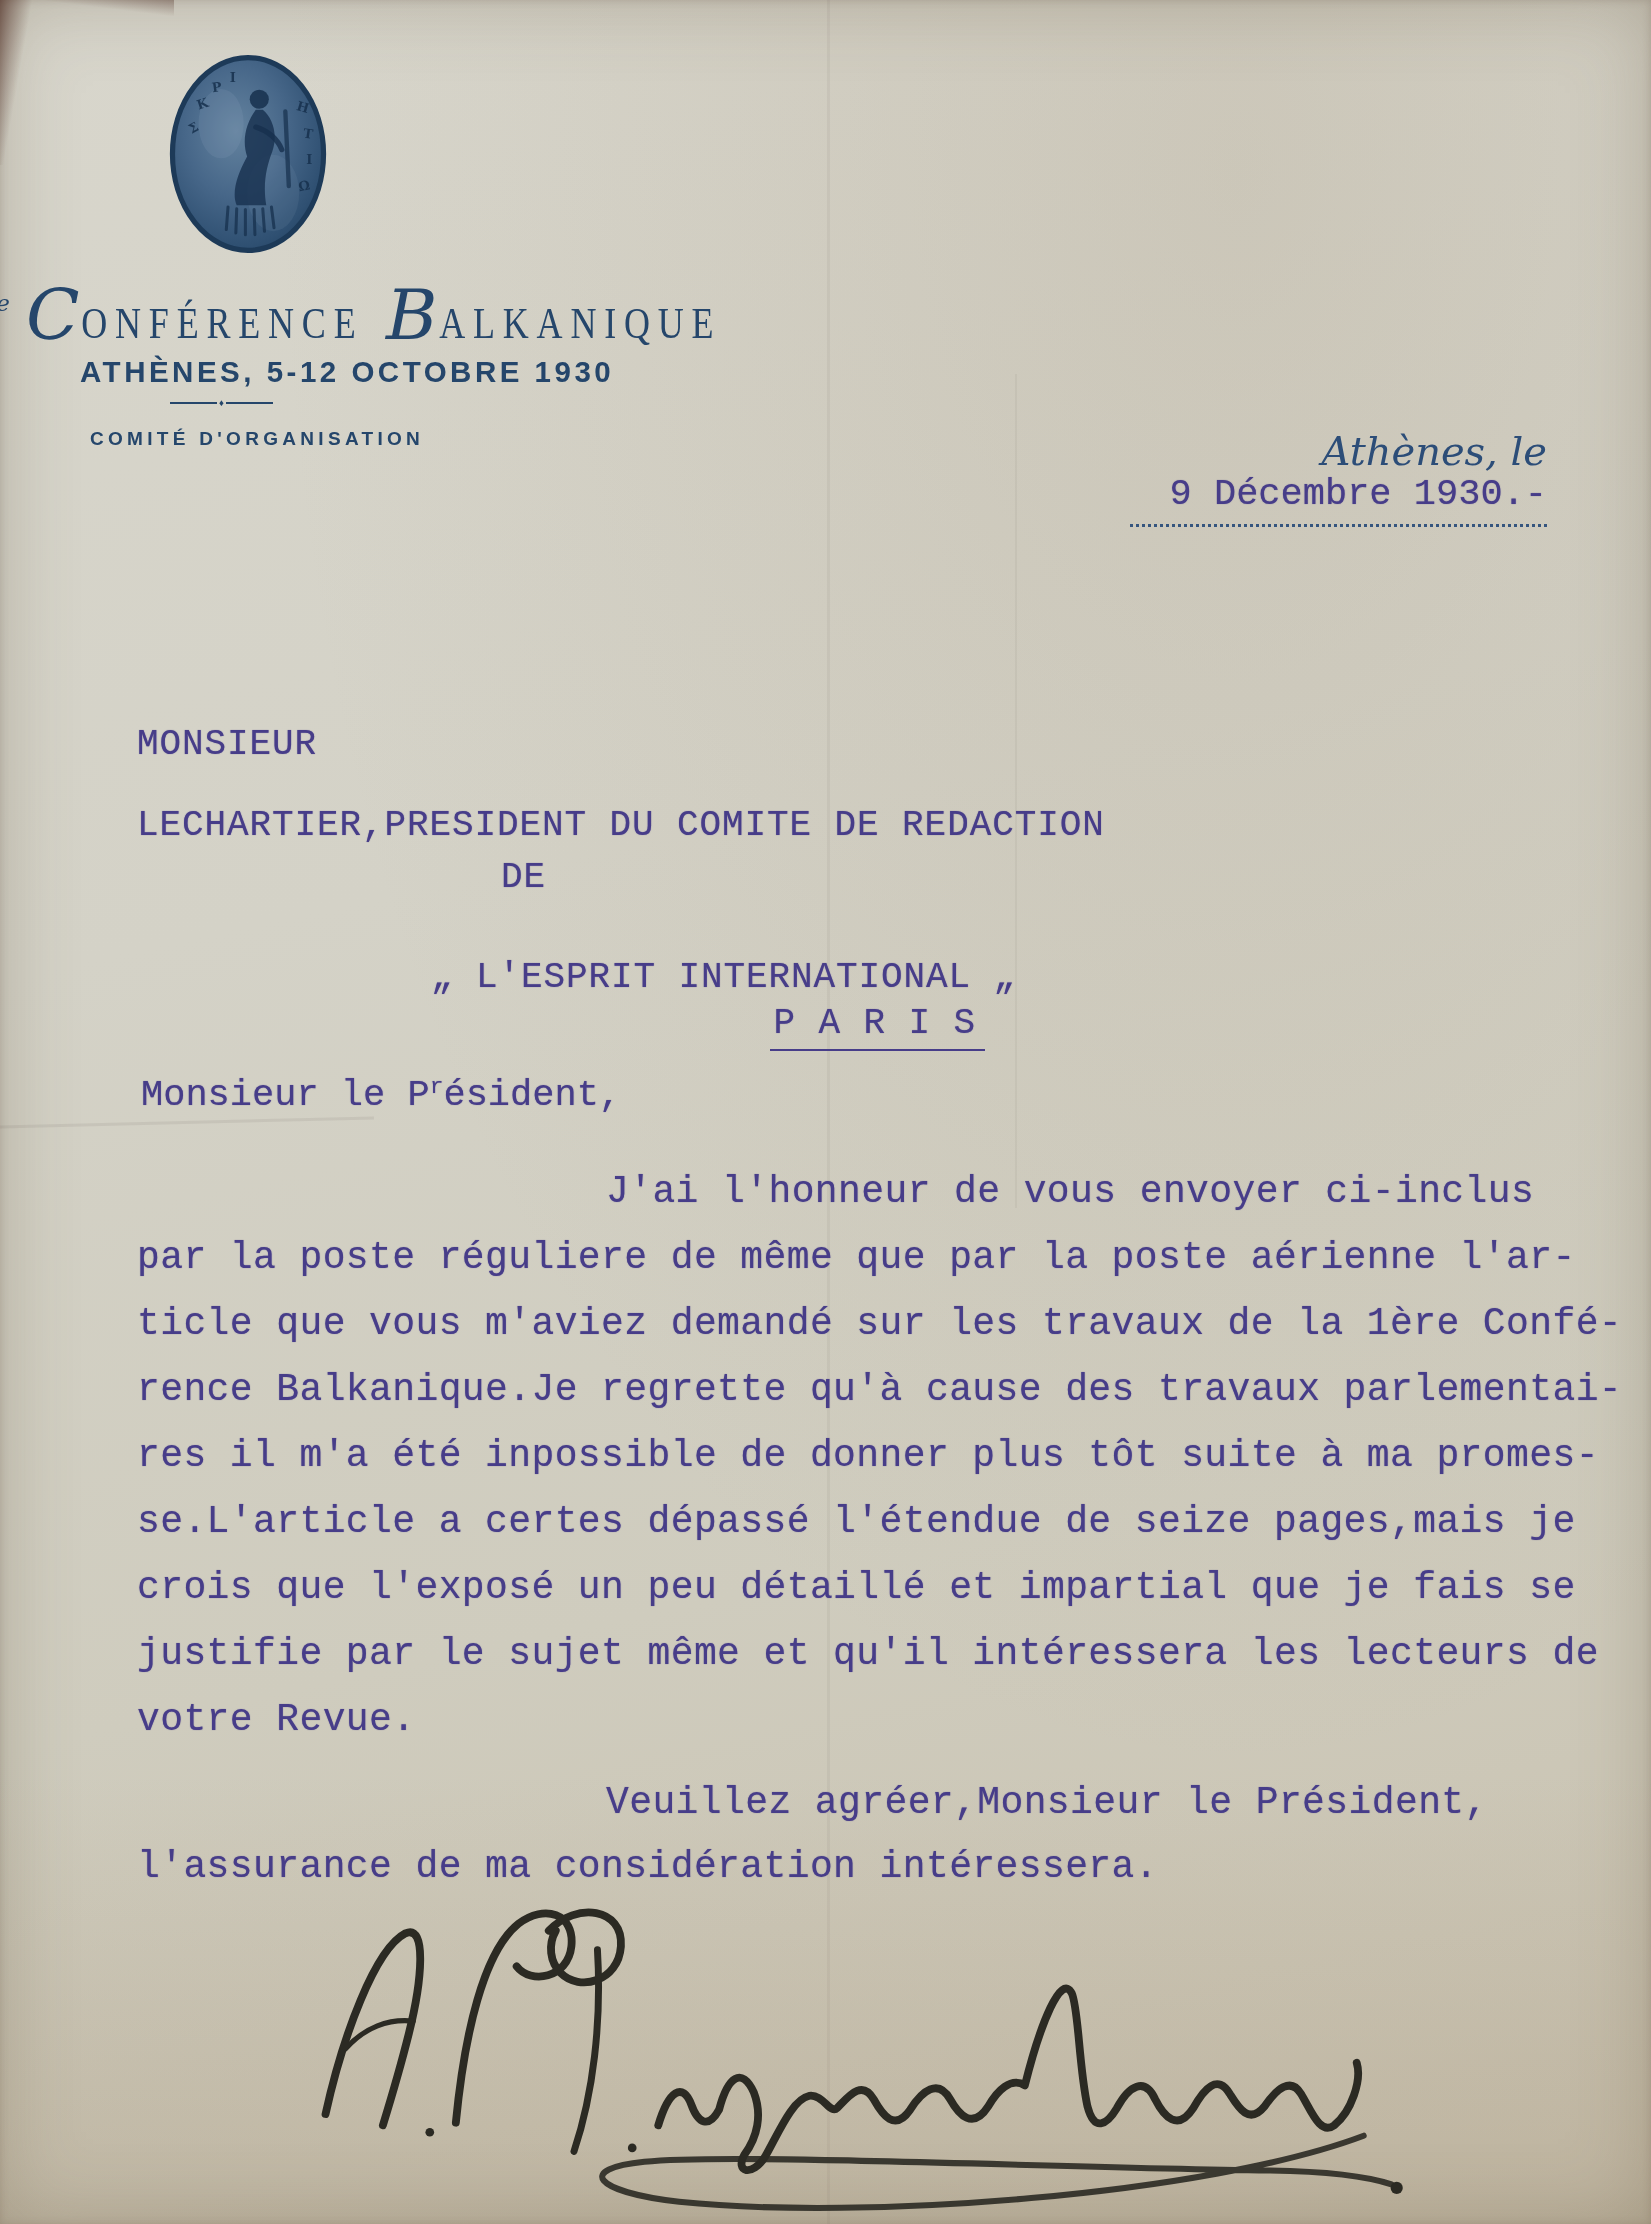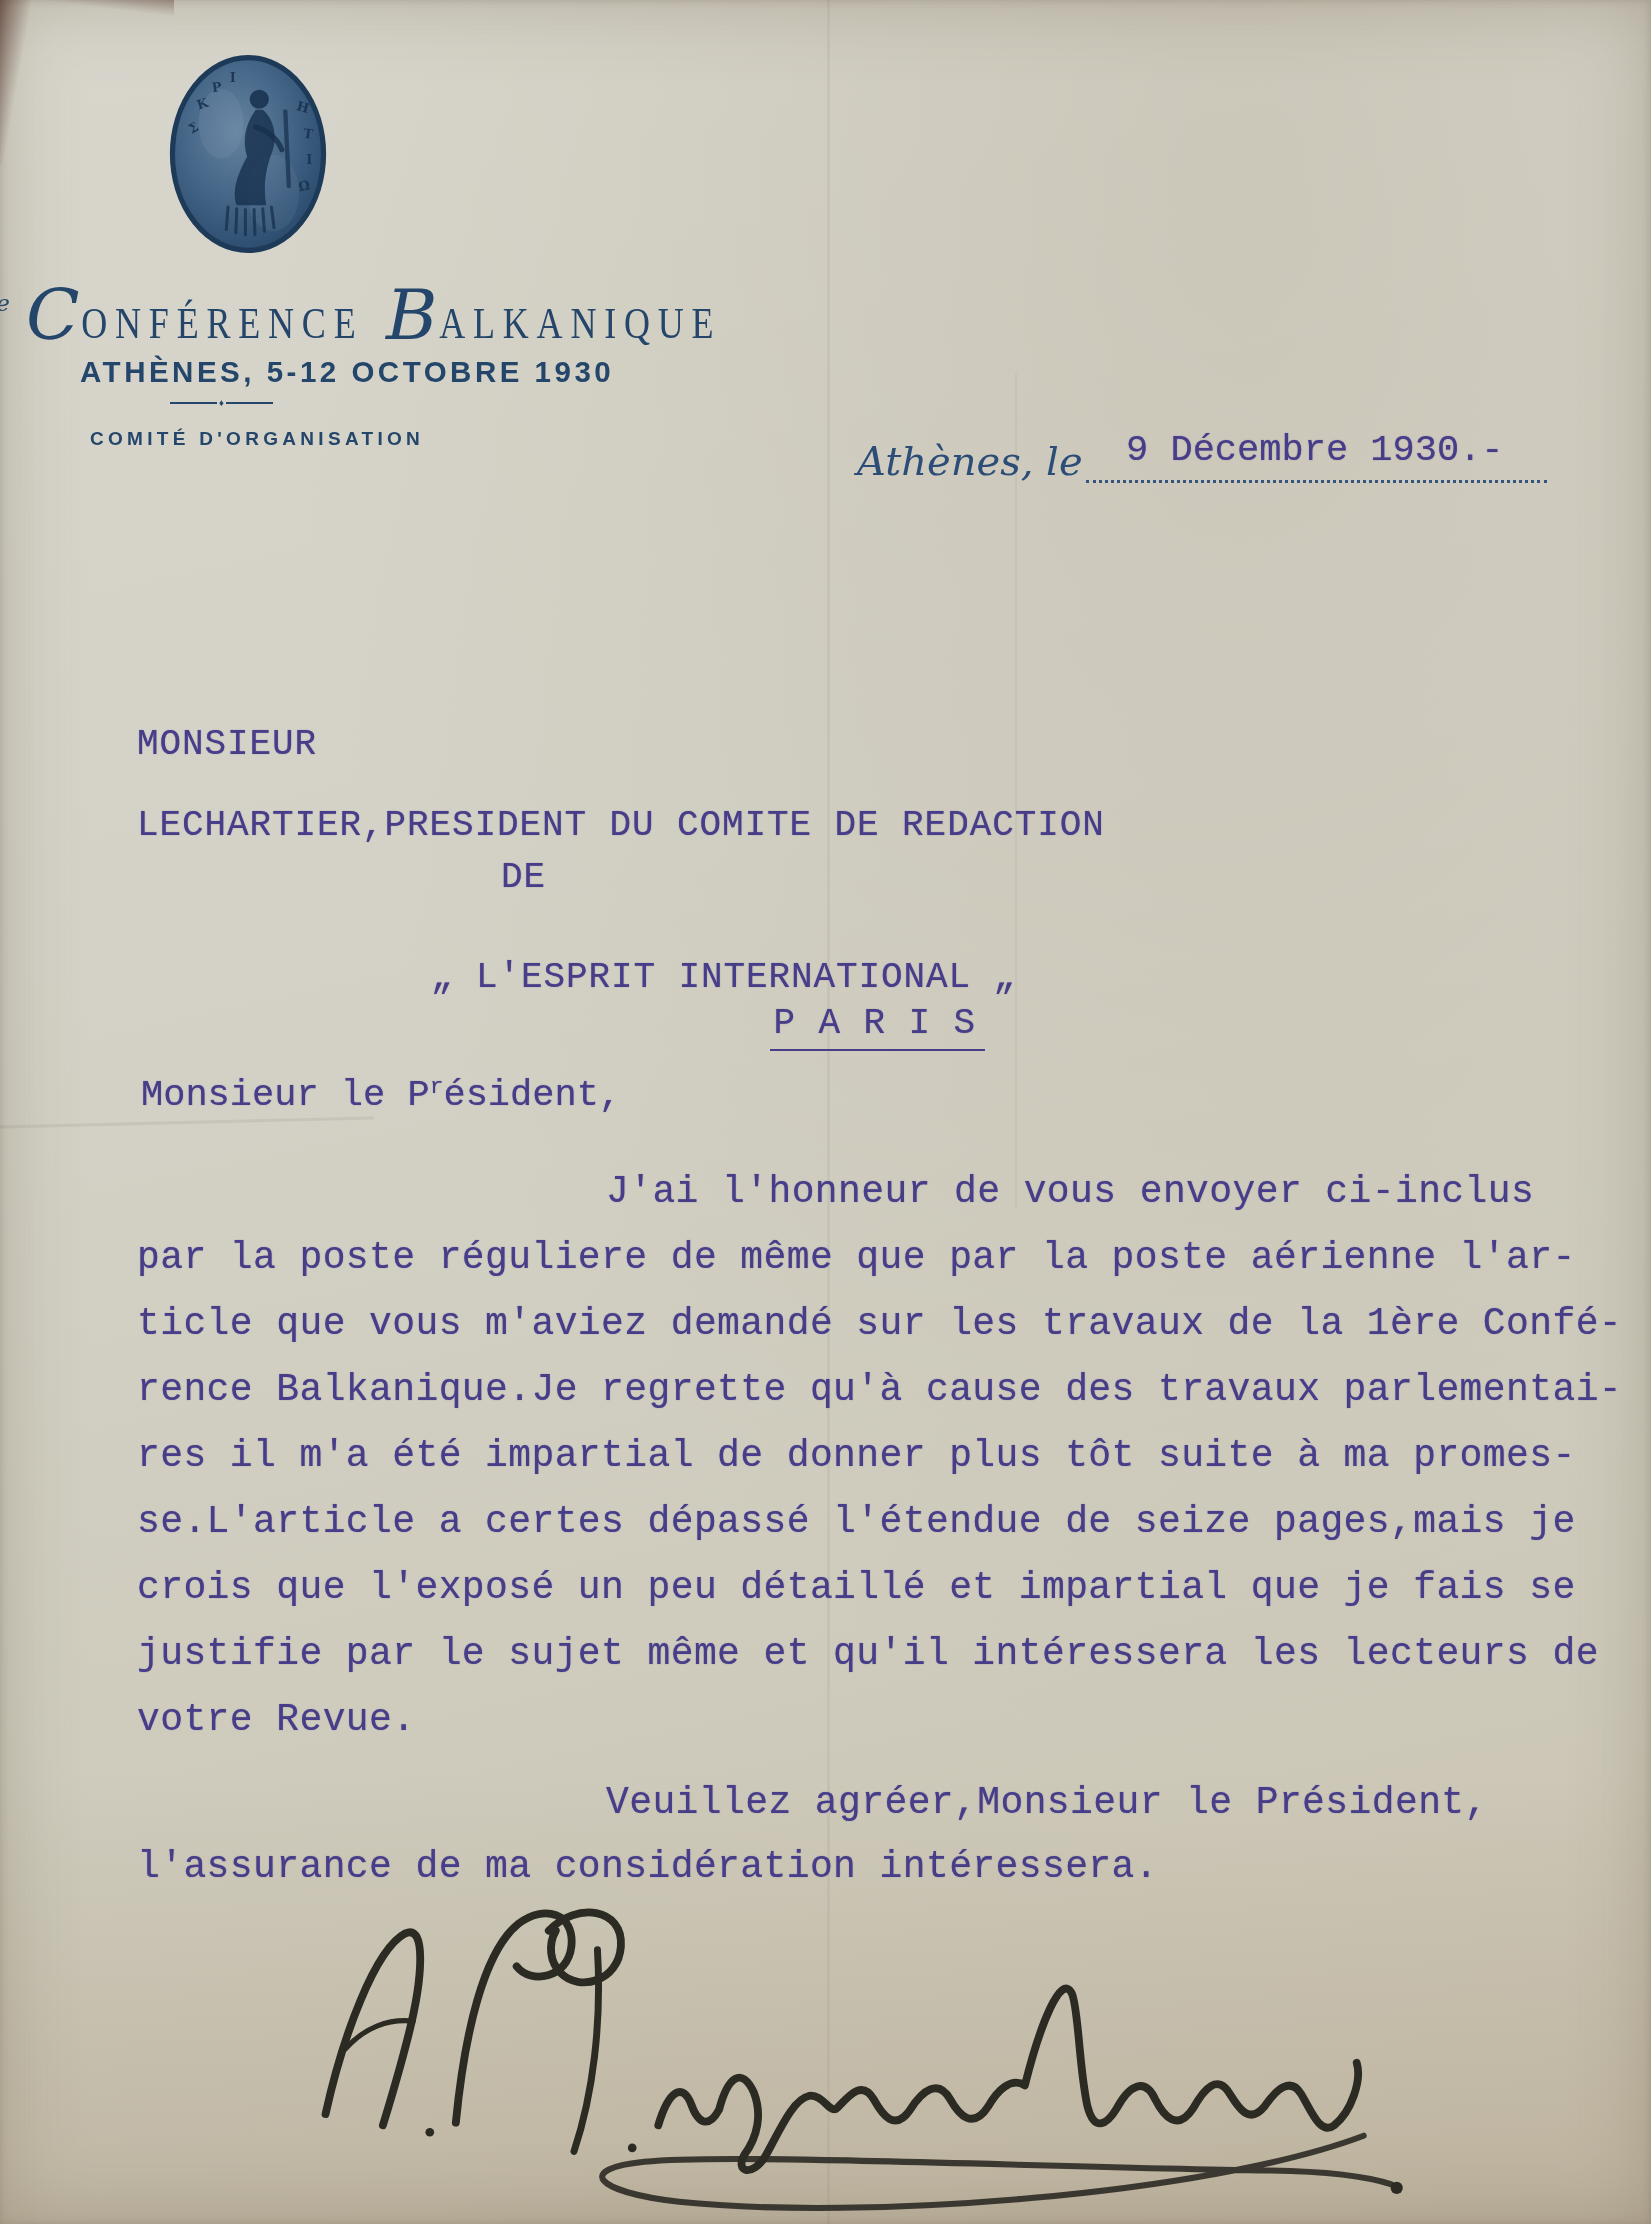--- a/index.html
+++ b/index.html
@@ -29,21 +29,21 @@
   .lh-title .initial{font:italic 70px/1 "DejaVu Serif",serif;letter-spacing:1.7px;}
   .lh-title .caps{display:inline-block;transform:scaleY(1.22);transform-origin:center bottom;
     font:400 36px/1 "Liberation Serif",serif;letter-spacing:7.8px;}
   .lh-title .gap{display:inline-block;width:22.6px;}
   .lh-sub{position:absolute;left:80px;top:355px;font-weight:bold;font-size:29.5px;letter-spacing:3.5px;white-space:nowrap;}
   .lh-divider{position:absolute;left:170px;top:398px;width:103px;display:flex;align-items:center;justify-content:center;}
   .lh-divider .dl{flex:1;height:1.7px;background:#25466b;}
   .lh-divider .dd{font-size:9.6px;line-height:1;padding:0 1.7px;color:#25466b;}
   .lh-comite{position:absolute;left:90px;top:428px;font-weight:bold;font-size:19px;letter-spacing:4.3px;white-space:nowrap;}
   
-  .dateline{position:absolute;left:857px;top:429px;width:690px;display:flex;align-items:flex-end;}
+  .dateline{position:absolute;left:857px;top:429px;width:690px;display:flex;align-items:flex-end;flex-direction:column;}
   .date-printed{font:italic 40px/1.1 "DejaVu Serif",serif;color:#2c4d78;white-space:nowrap;}
   .date-typed-wrap{flex:1;border-bottom:3.5px dotted #35557e;padding:0 0 8.7px 40px;margin-left:3.5px;}
   .typed{font-family:"Liberation Mono",monospace;color:#473d89;text-shadow:0 0 1.1px rgba(71,61,137,0.65);}
   .date-typed-wrap .typed{font-size:37px;white-space:nowrap;}
   
   .recipient-l{position:absolute;font-size:36px;letter-spacing:0.9px;white-space:nowrap;}
   .r1{left:137px;top:718px;margin-top:6px;}
   .r2{left:137px;top:785px;margin-top:20px;}
   .r3{left:501px;top:857px;}
   .r4{left:431px;top:925px;margin-top:32px;}
@@ -133,21 +133,21 @@
 
   <div class="salutation typed">
     <span>Monsieur le P</span><sup>r</sup><span>ésident,</span>
   </div>
 
   <div class="letter-body typed">
     <div class="line indent">J'ai l'honneur de vous envoyer ci-inclus</div>
     <div class="line">par la poste réguliere de même que par la poste aérienne l'ar-</div>
     <div class="line">ticle que vous m'aviez demandé sur les travaux de la 1ère Confé-</div>
     <div class="line">rence Balkanique.Je regrette qu'à cause des travaux parlementai-</div>
-    <div class="line">res il m'a été impartial de donner plus tôt suite à ma promes-</div>
+    <div class="line">res il m'a été inpossible de donner plus tôt suite à ma promes-</div>
     <div class="line">se.L'article a certes dépassé l'étendue de seize pages,mais je</div>
     <div class="line">crois que l'exposé un peu détaillé et impartial que je fais se</div>
     <div class="line">justifie par le sujet même et qu'il intéressera les lecteurs de</div>
     <div class="line">votre Revue.</div>
   </div>
 
   <div class="closing typed">
     <div class="line indent">Veuillez agréer,Monsieur le Président,</div>
     <div class="line">l'assurance de ma considération intéressera.</div>
   </div>

